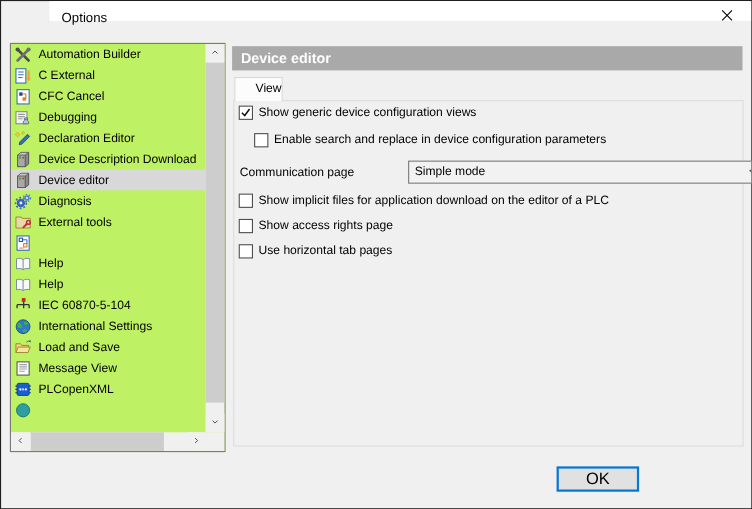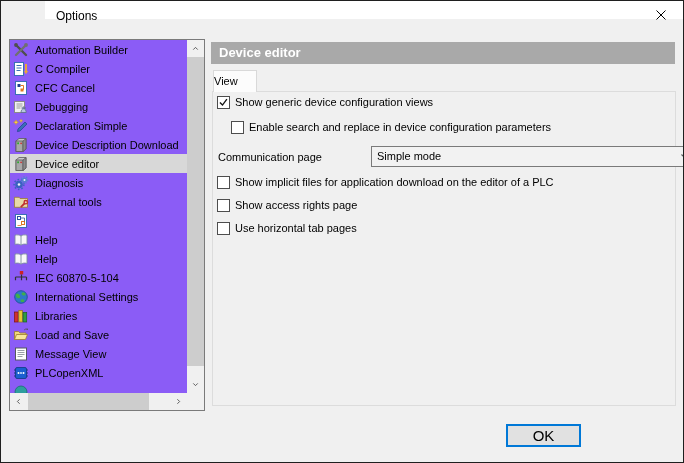--- a/index.html
+++ b/index.html
@@ -8,41 +8,41 @@
     position:relative;width:684px;height:463px;background:var(--dialog-bg,#f0f0f0);
     border:1px solid #1f1f1f;font-family:"Liberation Sans",sans-serif;font-size:11px;color:#000;
     overflow:hidden;
   }
   .titlebar{position:absolute;left:0;top:0;right:0;height:18px;background:var(--titlebar-bg,#fff);margin-left:44px;}
   .title-text{position:absolute;left:11px;top:0;line-height:30px;font-size:12px;}
   .close-btn{position:absolute;right:0;top:0;width:45px;height:29px;display:flex;align-items:center;justify-content:center;cursor:default;}
   .close-btn svg{width:10px;height:10px;}
 
   
-  .listbox{position:absolute;left:8px;top:38px;width:196px;height:372px;background:#8b5cf6;border:1px solid #7a7a7a;}
+  .listbox{position:absolute;left:8px;top:38px;width:196px;height:372px;background:#bef264;border:1px solid #7a7a7a;}
   .list-rows{position:absolute;left:0;top:0;right:17px;bottom:17px;overflow:hidden;}
   .list-row{display:flex;align-items:center;height:19px;padding-left:3px;white-space:nowrap;}
   .list-row.selected{background:var(--selection-bg,#d8d8d8);}
   .li-icon{width:16px;height:16px;flex:0 0 16px;margin-right:6px;}
   .li-icon svg{width:16px;height:16px;display:block;}
   .li-label{font-size:11px;}
 
   .vscroll{position:absolute;right:0;top:0;width:17px;height:calc(100% - 17px);background:#f0f0f0;}
   .hscroll{position:absolute;left:0;bottom:0;height:17px;width:calc(100% - 17px);background:#f0f0f0;}
   .sb-corner{position:absolute;right:0;bottom:0;width:17px;height:17px;background:#f0f0f0;}
   .sb-btn{position:absolute;width:17px;height:17px;display:flex;align-items:center;justify-content:center;background:#f0f0f0;}
   .sb-btn svg{width:9px;height:9px;}
   .vthumb{position:absolute;left:0;right:0;top:17px;height:309px;background:var(--scrollbar-thumb,#cdcdcd);}
   .hthumb{position:absolute;top:0;bottom:0;left:18px;width:121px;background:var(--scrollbar-thumb,#cdcdcd);}
 
   
   .panel-header{position:absolute;left:210px;top:41px;width:464px;height:22px;background:var(--header-bg,#a9a9a9);
     color:var(--header-text,#fff);font-weight:bold;font-size:13px;line-height:22px;padding-left:8px;}
   .tab{position:absolute;left:212px;top:69px;width:44px;height:22px;background:#fcfcfc;
-    border:1px solid #d9d9d9;border-bottom:none;text-align:left;line-height:21px;z-index:2;}
+    border:1px solid #d9d9d9;border-bottom:none;text-align:right;line-height:21px;z-index:2;}
   .tabpage{position:absolute;left:211px;top:90px;width:464px;height:315px;border:1px solid #dcdcdc;background:var(--dialog-bg,#f0f0f0);}
 
   .checkbox{position:absolute;width:13px;height:13px;background:#fff;border:1px solid #4d4d4d;}
   .checkbox svg{display:none;width:11px;height:11px;margin:0px 0 0 0px;}
   .checkbox.checked svg{display:block;}
   .cb-label{position:absolute;line-height:13px;white-space:nowrap;}
 
   .combo-label{position:absolute;left:217px;top:150px;line-height:13px;}
   .combobox{position:absolute;left:370px;top:145px;width:328px;height:21px;background:#f2f2f2;border:1px solid #7a7a7a;}
   .combo-value{position:absolute;left:5px;top:0;line-height:19px;}
@@ -84,21 +84,21 @@
         </div>
         <div class="list-row">
           <span class="li-icon">
             <svg viewBox="0 0 16 16">
               <rect x="1.5" y="1.5" width="9" height="13" fill="#fff" stroke="#3b6fb5"></rect>
               <path d="M3.5 4.5h5M3.5 7h5M3.5 9.5h4" stroke="#3b6fb5" stroke-width="1" fill="none"></path>
               <path d="M13 3v7" stroke="#e8a33d" stroke-width="2"></path>
               <path d="M10.9 10l2.1 3.2 2.1-3.2z" fill="#e8a33d"></path>
             </svg>
           </span>
-          <span class="li-label">C Compiler</span>
+          <span class="li-label">C External</span>
         </div>
         <div class="list-row">
           <span class="li-icon">
             <svg viewBox="0 0 16 16">
               <rect x="2.5" y="1.5" width="11" height="13" fill="#fff" stroke="#3b6fb5"></rect>
               <rect x="4.5" y="4" width="3" height="3" fill="#1f3f8f"></rect>
               <path d="M7.5 5.5h3v4h-2" stroke="#e07820" fill="none"></path>
               <rect x="7.5" y="8.5" width="3" height="3" fill="#e07820"></rect>
             </svg>
           </span>
@@ -116,21 +116,21 @@
           <span class="li-label">Debugging</span>
         </div>
         <div class="list-row">
           <span class="li-icon">
             <svg viewBox="0 0 16 16">
               <path d="M5 11l7-7 2 2-7 7-2.6.6z" fill="#3b6fb5" stroke="#1f3f8f" stroke-width=".7"></path>
               <path d="M3 2l.7 1.6 1.7.7-1.7.7L3 6.6l-.7-1.6L.6 4.3l1.7-.7z" fill="#ffd24a" stroke="#c89b1e" stroke-width=".5"></path>
               <path d="M8 1.2l.5 1.1 1.1.5-1.1.5L8 4.4l-.5-1.1-1.1-.5 1.1-.5z" fill="#ffd24a" stroke="#c89b1e" stroke-width=".5"></path>
             </svg>
           </span>
-          <span class="li-label">Declaration Simple</span>
+          <span class="li-label">Declaration Editor</span>
         </div>
         <div class="list-row">
           <span class="li-icon">
             <svg viewBox="0 0 16 16">
               <path d="M3 4l3-2.5h7V12l-3 2.5H3z" fill="#c8c8c8" stroke="#5a5a5a" stroke-width=".8"></path>
               <rect x="3" y="4" width="7" height="10.5" fill="#a8a8a8" stroke="#5a5a5a" stroke-width=".8"></rect>
               <path d="M10 4l3-2.5V12l-3 2.5z" fill="#8a8a8a" stroke="#5a5a5a" stroke-width=".8"></path>
               <rect x="4.2" y="5.4" width="1.8" height="1.8" fill="#2faa2f"></rect>
               <circle cx="8.1" cy="6.3" r=".9" fill="#d03030"></circle>
             </svg>
@@ -213,30 +213,20 @@
         <div class="list-row">
           <span class="li-icon">
             <svg viewBox="0 0 16 16">
               <circle cx="8" cy="8" r="6.3" fill="#2e77c9" stroke="#1a4f8f" stroke-width=".8"></circle>
               <path d="M3 5c1.5-.5 3-.3 3.5 1S8 8.5 6.5 9 3.5 9 3 7.5 2.6 5.2 3 5z" fill="#3fae4a"></path>
               <path d="M9.5 3.5c1.3-.3 2.6.2 3 1.2s-.3 1.8-1.5 1.8-2.3-.6-2.4-1.5.3-1.3.9-1.5z" fill="#3fae4a"></path>
               <path d="M8.5 10.5c1.2-.4 2.5 0 2.8 1s-.6 1.7-1.8 1.6-2-.7-2-1.4.4-1 1-1.2z" fill="#3fae4a"></path>
             </svg>
           </span>
           <span class="li-label">International Settings</span>
-        </div>
-        <div class="list-row">
-          <span class="li-icon">
-            <svg viewBox="0 0 16 16">
-              <rect x="1.5" y="4" width="3.6" height="10" fill="#d03030" stroke="#7a1515" stroke-width=".7"></rect>
-              <rect x="5.8" y="2.5" width="3.6" height="11.5" fill="#e8c832" stroke="#8a7518" stroke-width=".7"></rect>
-              <rect x="10.1" y="4.5" width="3.6" height="9.5" fill="#2f9e3f" stroke="#1a5f24" stroke-width=".7"></rect>
-            </svg>
-          </span>
-          <span class="li-label">Libraries</span>
         </div>
         <div class="list-row">
           <span class="li-icon">
             <svg viewBox="0 0 16 16">
               <path d="M1.5 12.5v-8h4l1.5 1.5h6v1.5" fill="#f0d879" stroke="#9a7b2f" stroke-width=".8"></path>
               <path d="M1.5 12.5l2-5h11l-2 5z" fill="#f7e59a" stroke="#9a7b2f" stroke-width=".8"></path>
               <path d="M11 3.2c1-1.2 2.4-1.5 3.4-.9" fill="none" stroke="#555" stroke-width=".9"></path>
               <path d="M14.8 1.2l.2 1.9-1.8-.4z" fill="#555"></path>
             </svg>
           </span>

